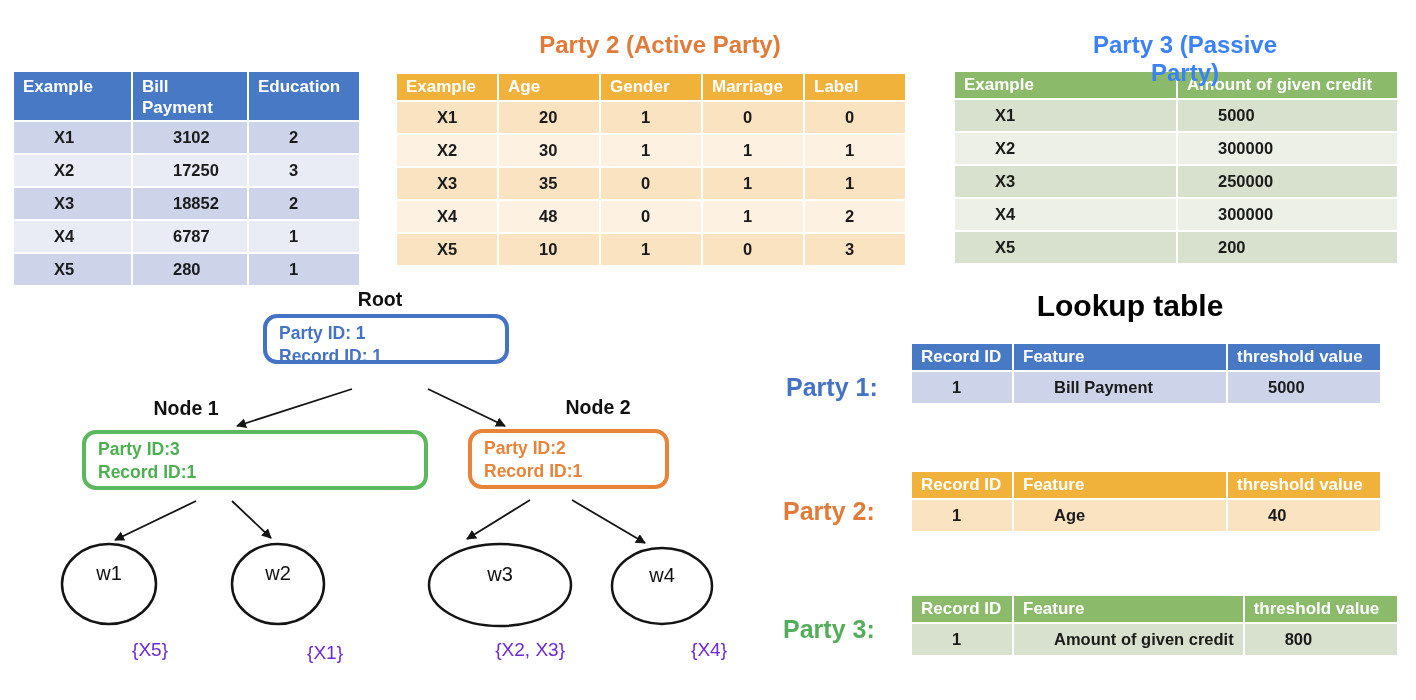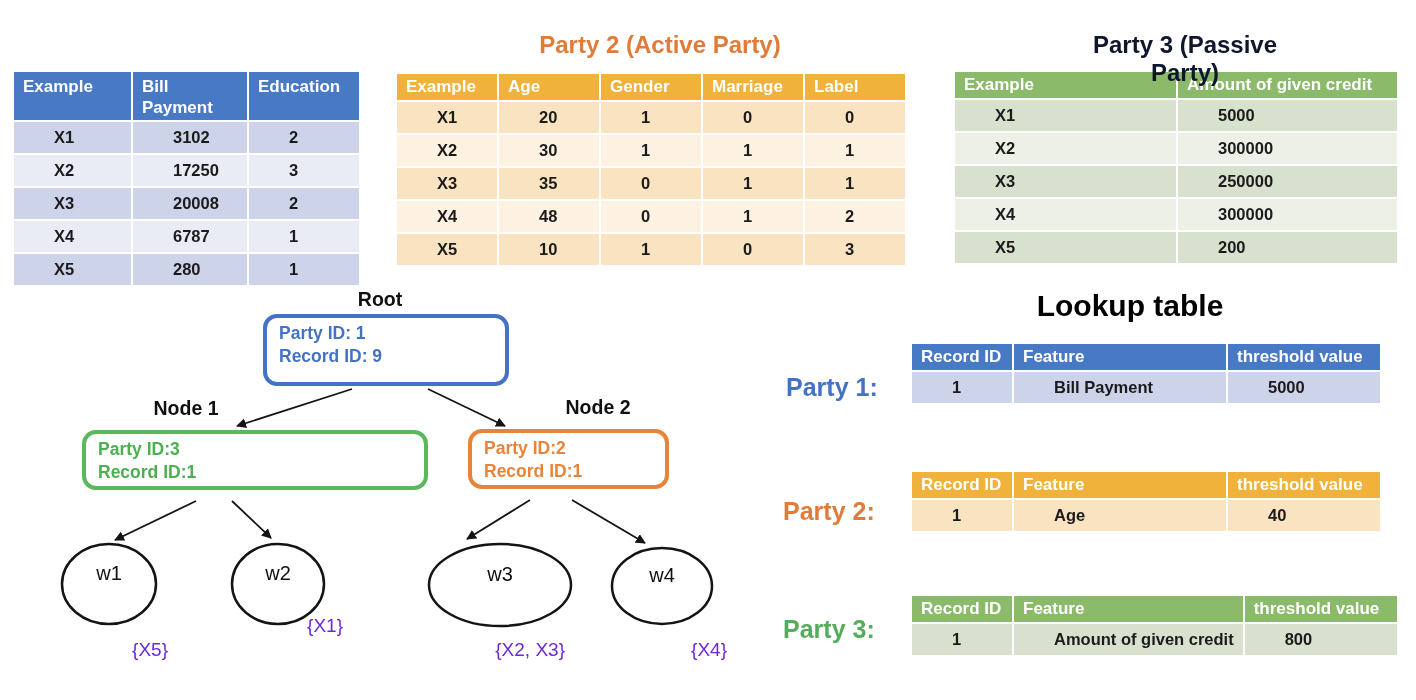--- a/index.html
+++ b/index.html
@@ -33,21 +33,21 @@
   .wname{position:absolute;font-size:20px;color:#101010;text-align:center;width:70px;}
   .wset{position:absolute;font-size:19px;color:#6d28d9;text-align:right;width:130px;}
   .overlay{position:absolute;left:0;top:0;pointer-events:none;}
 </style>
 </head>
 <body>
 
 <div class="canvas">
 
   <div class="title" style="left:470px;top:31px;width:380px;color:#E07B39">Party 2 (Active Party)</div>
-  <div class="title" style="left:1030px;top:31px;width:310px;color:#0f172a;z-index:5;line-height:28px">
+  <div class="title" style="left:1030px;top:31px;width:310px;color:#3b82f6;z-index:5;line-height:28px">
     <span>Party 3 (Passive</span><br>
     <span>Party)</span>
   </div>
 
   <table class="ptable" style="left:12px;top:70px">
     <colgroup>
         <col style="width:117px">
         <col style="width:114px">
         <col style="width:110px">
       </colgroup>
@@ -62,21 +62,21 @@
         <td>3102</td>
         <td>2</td>
       </tr>
       <tr class="r b-b">
         <td>X2</td>
         <td>17250</td>
         <td>3</td>
       </tr>
       <tr class="r b-a">
         <td>X3</td>
-        <td>20008</td>
+        <td>18852</td>
         <td>2</td>
       </tr>
       <tr class="r b-b">
         <td>X4</td>
         <td>6787</td>
         <td>1</td>
       </tr>
       <tr class="r b-a">
         <td>X5</td>
         <td>280</td>
@@ -184,44 +184,44 @@
     <line x1="232" y1="501" x2="271" y2="538" stroke="#141414" stroke-width="1.8" marker-end="url(#arw)"></line>
     <line x1="530" y1="500" x2="467" y2="539" stroke="#141414" stroke-width="1.8" marker-end="url(#arw)"></line>
     <line x1="572" y1="500" x2="645" y2="543" stroke="#141414" stroke-width="1.8" marker-end="url(#arw)"></line>
     <ellipse cx="109" cy="584" rx="47" ry="40" fill="#fff" stroke="#141414" stroke-width="2.5"></ellipse>
     <ellipse cx="278" cy="584" rx="46" ry="40" fill="#fff" stroke="#141414" stroke-width="2.5"></ellipse>
     <ellipse cx="500" cy="585" rx="71" ry="41" fill="#fff" stroke="#141414" stroke-width="2.5"></ellipse>
     <ellipse cx="662" cy="586" rx="50" ry="38" fill="#fff" stroke="#141414" stroke-width="2.5"></ellipse>
   </svg>
 
   <div class="nlabel" style="left:325px;top:288px">Root</div>
-  <div class="tnode" style="left:263px;top:314px;width:246px;height:72px;border-color:#4472C4;color:#4472C4">
+  <div class="tnode" style="left:263px;top:314px;width:246px;height:50px;border-color:#4472C4;color:#4472C4">
     <div>Party ID: 1</div>
-    <div>Record ID: 9</div>
+    <div>Record ID: 1</div>
   </div>
 
   <div class="nlabel" style="left:131px;top:397px">Node 1</div>
   <div class="tnode" style="left:82px;top:430px;width:346px;height:60px;border-color:#5CB85C;color:#4CAF50">
     <div>Party ID:3</div>
     <div>Record ID:1</div>
   </div>
 
   <div class="nlabel" style="left:543px;top:396px">Node 2</div>
   <div class="tnode" style="left:468px;top:429px;width:201px;height:60px;border-color:#E8833A;color:#E8833A">
     <div>Party ID:2</div>
     <div>Record ID:1</div>
   </div>
 
   <div class="wname" style="left:74px;top:562px">w1</div>
   <div class="wname" style="left:243px;top:562px">w2</div>
   <div class="wname" style="left:465px;top:563px">w3</div>
   <div class="wname" style="left:627px;top:564px">w4</div>
 
   <div class="wset" style="left:38px;top:639px">{X5}</div>
-  <div class="wset" style="left:213px;top:615px">{X1}</div>
+  <div class="wset" style="left:213px;top:642px">{X1}</div>
   <div class="wset" style="left:435px;top:639px">{X2, X3}</div>
   <div class="wset" style="left:597px;top:639px">{X4}</div>
 
   <div class="lk-title">Lookup table</div>
 
   <div class="plabel" style="left:786px;top:373px;color:#4472C4">Party 1:</div>
   <table class="ptable" style="left:910px;top:342px">
     <colgroup>
         <col style="width:100px">
         <col style="width:212px">

